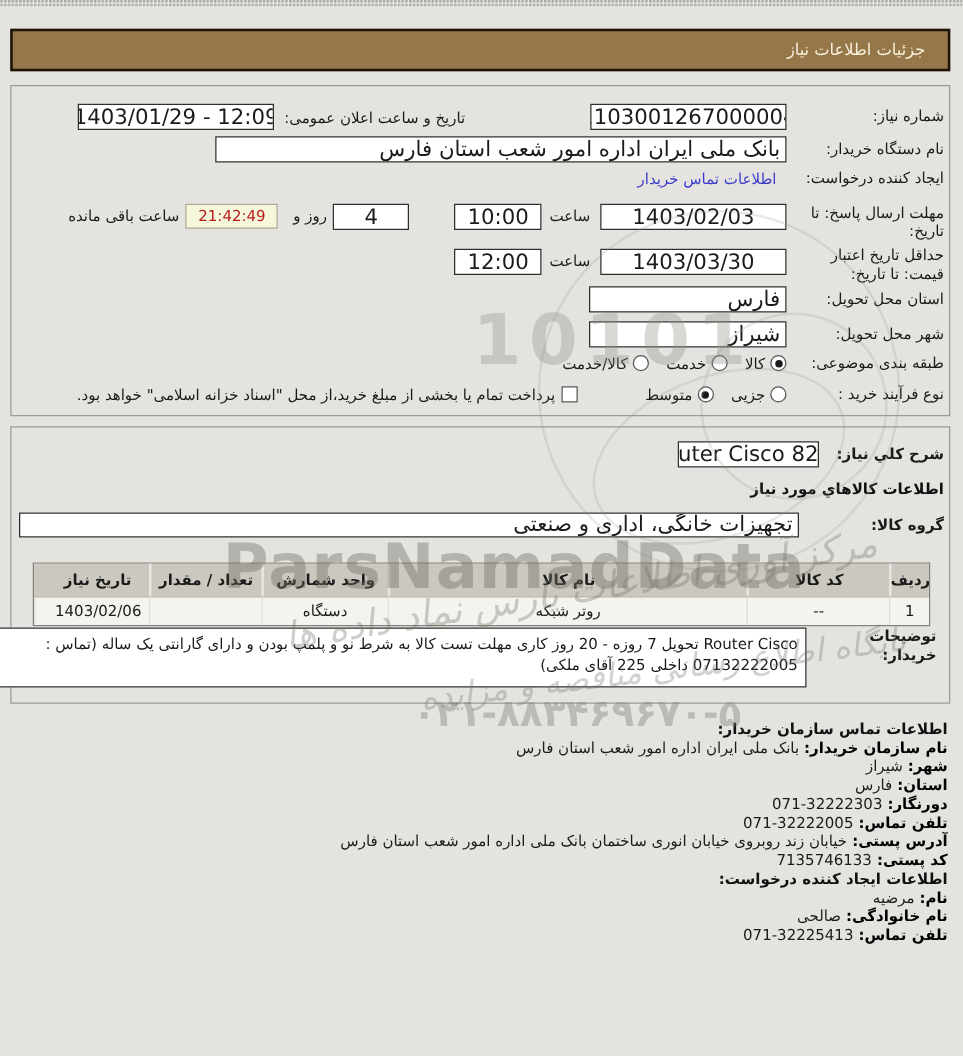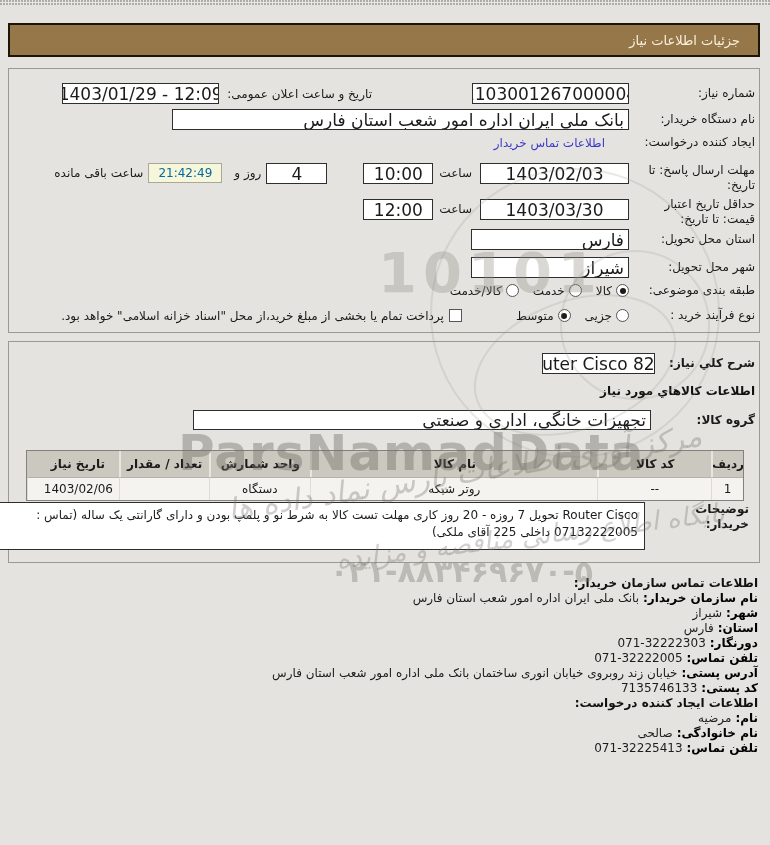--- a/index.html
+++ b/index.html
@@ -37,21 +37,21 @@
   .box {
     background:#fff; border:1px solid #2e2e2e; height:21px;
     display:flex; align-items:center; justify-content:center;
     font-size:17px; overflow:hidden; white-space:nowrap; flex:0 0 auto;
   }
   .box.val-rtl { justify-content:flex-start; padding-right:4px; }
   .ltr { direction:ltr; }
   .inline-lbl { white-space:nowrap; }
   .link { color:#3A3ACB; cursor:pointer; white-space:nowrap; }
   .timer {
-    background:#F6F6DA; border:1px solid #A9A99B; color:#0369a1;
+    background:#F6F6DA; border:1px solid #A9A99B; color:#b91c1c;
     height:20px; display:flex; align-items:center; justify-content:center; flex:0 0 auto;
   }
   .radio {
     width:13px; height:13px; border:1px solid #555; border-radius:50%;
     background:#fff; display:inline-flex; align-items:center; justify-content:center;
     flex:0 0 auto; margin-left:4px;
   }
   .radio.checked::after { content:""; width:6px; height:6px; border-radius:50%; background:#1a1a1a; }
   .checkbox {
     width:13px; height:13px; border:1px solid #555; background:#fff;
@@ -108,21 +108,21 @@
     <div class="box ltr" style="width:157px; margin-right:8px;">1403/01/29 - 12:09</div>
   </div>
 
   <div class="p-row" style="top:40px;">
     <div class="lbl">نام دستگاه خریدار:</div>
     <div class="box val-rtl" style="width:457px;">بانک ملی ایران اداره امور شعب استان فارس</div>
   </div>
 
   <div class="p-row" style="top:66px;">
     <div class="lbl">ایجاد کننده درخواست:</div>
-    <span class="link" style="margin-right:24px;">اطلاعات تماس خریدار</span>
+    <span class="link" style="margin-right:8px;">اطلاعات تماس خریدار</span>
   </div>
 
   <div class="p-row top-align" style="top:94px;">
     <div class="lbl">
       <div>مهلت ارسال پاسخ: تا</div>
       <div>تاریخ:</div>
     </div>
     <div class="box ltr" style="width:149px;">1403/02/03</div>
     <span class="inline-lbl" style="margin-right:8px; margin-top:3px;">ساعت</span>
     <div class="box ltr" style="width:70px; margin-right:6px;">10:00</div>
@@ -192,21 +192,21 @@
     <div class="lbl bold" style="width:97px; flex-basis:97px;">شرح کلي نياز:</div>
     <div class="box ltr" style="width:113px; margin-right:3px;">Router Cisco 8200</div>
   </div>
 
   <div class="p-row" style="top:42px;">
     <span class="sec-head">اطلاعات کالاهاي مورد نياز</span>
   </div>
 
   <div class="p-row" style="top:68px;">
     <div class="lbl bold" style="width:97px; flex-basis:97px;">گروه کالا:</div>
-    <div class="box val-rtl" style="width:458px; margin-right:7px; height:20px;">تجهیزات خانگی، اداری و صنعتی</div>
+    <div class="box val-rtl" style="width:624px; margin-right:19px; height:20px;">تجهیزات خانگی، اداری و صنعتی</div>
   </div>
 
   <div class="gtable">
     <div class="trow head">
       <div class="tcell tc0">ردیف</div>
       <div class="tcell tc1">کد کالا</div>
       <div class="tcell tc2">نام کالا</div>
       <div class="tcell tc3">واحد شمارش</div>
       <div class="tcell tc4">تعداد / مقدار</div>
       <div class="tcell tc5">تاریخ نیاز</div>

